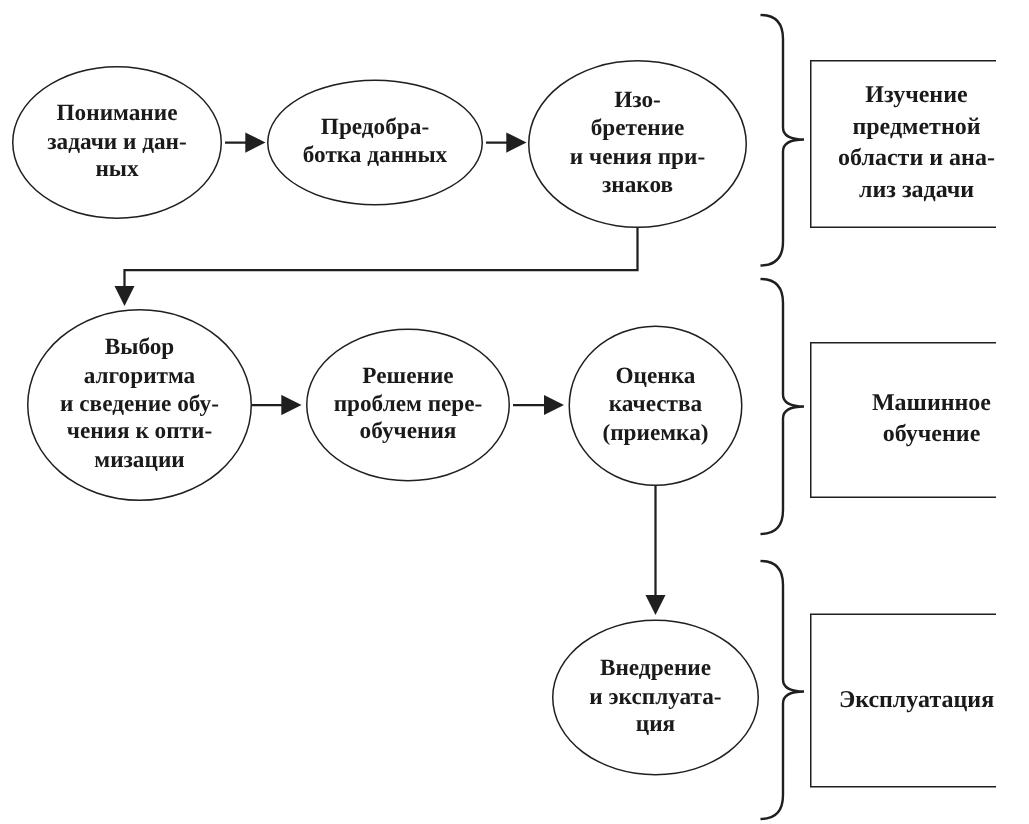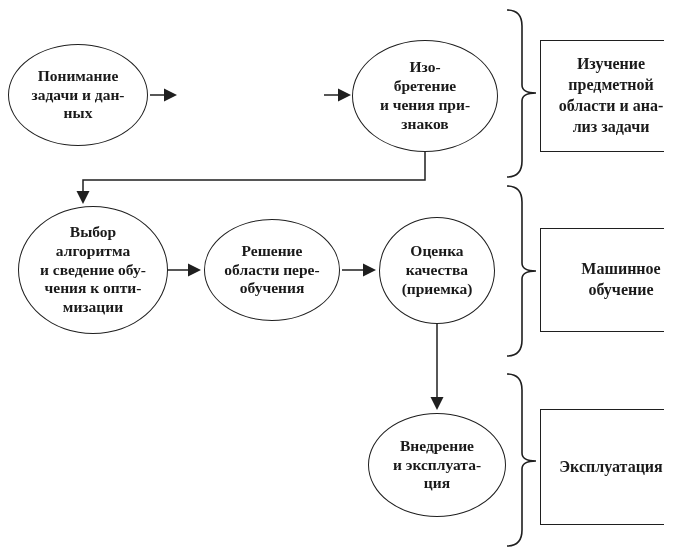--- a/index.html
+++ b/index.html
@@ -58,32 +58,34 @@
     <path d="M437,324 L437,408" stroke="#1f1f1f" stroke-width="1.5" fill="none" marker-end="url(#arr)"></path>
 
     <path d="M507,10 Q522,10 522,26 L522,85 Q522,93 536,93 Q522,93 522,101 L522,161 Q522,177 507,177" stroke="#1f1f1f" stroke-width="1.6" fill="none"></path>
     <path d="M507,186 Q522,186 522,202 L522,263 Q522,271 536,271 Q522,271 522,279 L522,340 Q522,356 507,356" stroke="#1f1f1f" stroke-width="1.6" fill="none"></path>
     <path d="M507,374 Q522,374 522,390 L522,453 Q522,461 536,461 Q522,461 522,469 L522,530 Q522,546 507,546" stroke="#1f1f1f" stroke-width="1.6" fill="none"></path>
   </svg>
 
   <div class="node" style="left:8px;top:44px;width:140px;height:102px;">Понимание
 задачи и дан-
 ных</div>
+  <div class="node" style="left:178px;top:53px;width:144px;height:84px;">Предобра-
+ботка данных</div>
   <div class="node" style="left:352px;top:40px;width:146px;height:112px;">Изо-
 бретение
 и чения при-
 знаков</div>
 
   <div class="node" style="left:18px;top:206px;width:150px;height:128px;">Выбор
 алгоритма
 и сведение обу-
 чения к опти-
 мизации</div>
   <div class="node" style="left:204px;top:219px;width:136px;height:102px;">Решение
-области пере-
+проблем пере-
 обучения</div>
   <div class="node" style="left:368px;top:413px;width:138px;height:104px;">Внедрение
 и эксплуата-
 ция</div>
 
   <div class="node" style="left:379px;top:217px;width:116px;height:107px;">Оценка
 качества
 (приемка)</div>
 
   <div class="box" style="left:540px;top:40px;width:142px;height:112px;">Изучение

